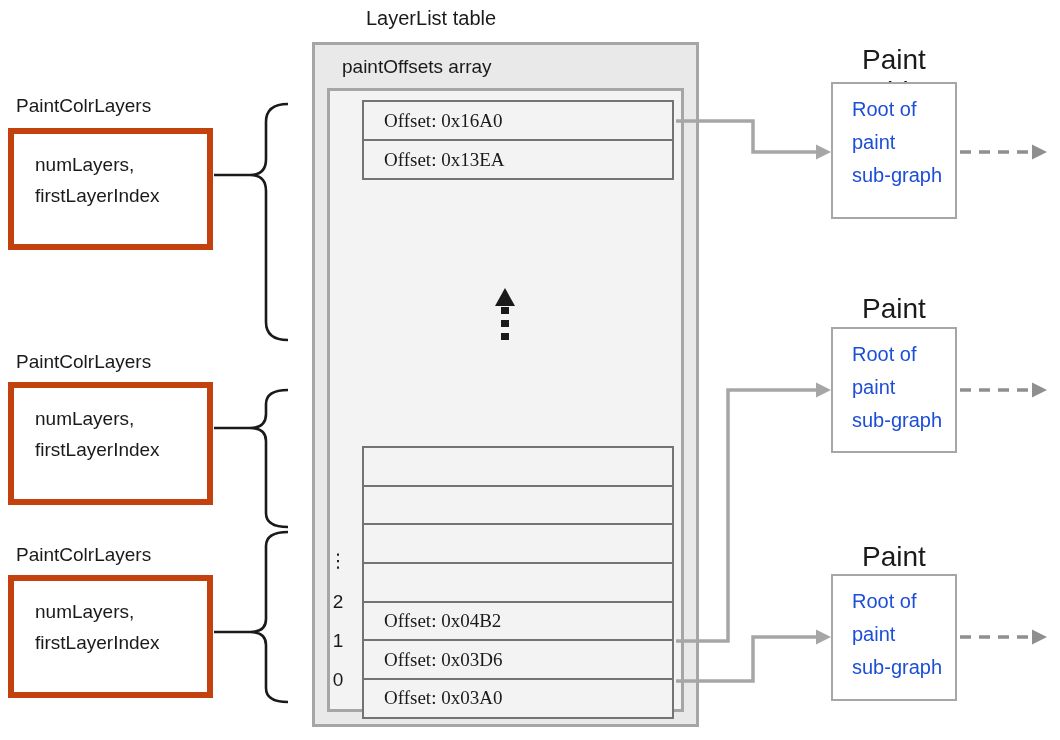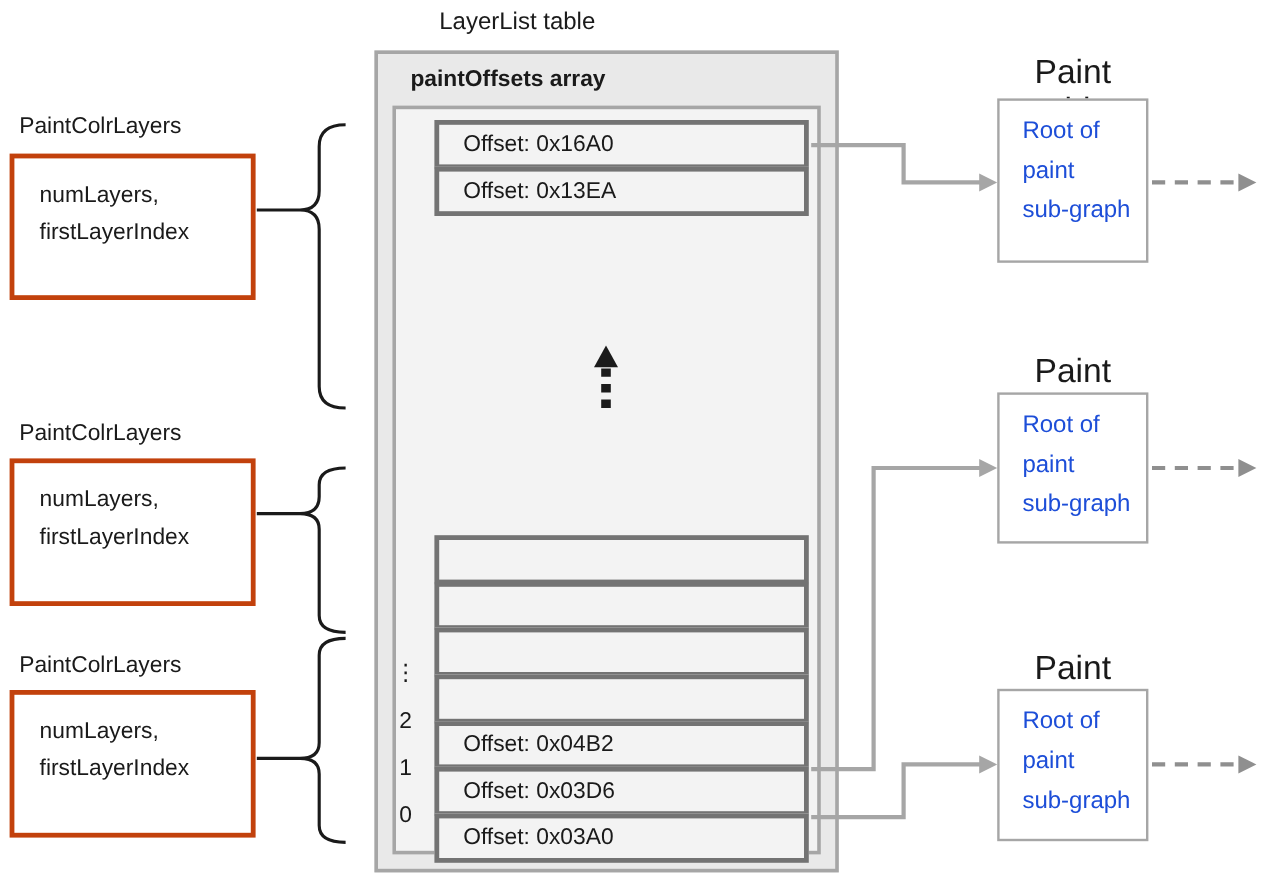--- a/index.html
+++ b/index.html
@@ -8,47 +8,47 @@
     position:relative;width:1060px;height:740px;background:#ffffff;
     font-family:"Liberation Sans",sans-serif;color:#1a1a1a;overflow:hidden;
   }
   .abs{position:absolute;}
   .diagram-title{font-size:20px;}
   .outer-box{background:#e9e9e9;border:3px solid #a6a6a6;}
   .array-label{font-size:19px;}
   .inner-box{background:#f3f3f3;border:3px solid #a6a6a6;}
   .row-stack{position:absolute;}
   .array-row{
-    width:312px;height:41px;border:4px solid #737373;background:#f3f3f3;
-    display:flex;align-items:center;padding-left:20px;font-size:19px;
+    width:312px;height:41px;border:2px solid #737373;background:#f3f3f3;
+    display:flex;align-items:center;padding-left:20px;font-size:19px;font-family:Liberation Serif, serif;
   }
   .row-stack .array-row + .array-row{margin-top:-2px;}
   .row-stack.bottom .array-row{height:40.7px;}
   .idx{font-size:19px;width:20px;text-align:center;}
   .record-title{font-size:19px;}
   .record-box{
-    width:205px;height:122px;background:#ffffff;border:4px solid #c2410c;
+    width:205px;height:122px;background:#ffffff;border:6px solid #c2410c;
     padding:15px 0 0 21px;font-size:19px;line-height:31px;
   }
   .paint-title{width:126px;text-align:center;font-size:28px;}
   .paint-box{
     width:126px;background:#ffffff;border:2px solid #a6a6a6;color:#1d4ed8;
     padding:9px 0 0 19px;font-size:20px;line-height:33px;
   }
   svg.overlay{position:absolute;left:0;top:0;pointer-events:none;}
 </style>
 </head>
 <body>
 
 <div class="canvas">
 
   <div class="abs diagram-title" style="left:322px;top:7px;margin-left:44px;">LayerList table</div>
 
   <div class="abs outer-box" style="left:312px;top:42px;width:387px;height:685px;"></div>
-  <div class="abs array-label" style="left:342px;top:56px;font-weight:bold;">paintOffsets array</div>
+  <div class="abs array-label" style="left:342px;top:56px;">paintOffsets array</div>
 
   <div class="abs inner-box" style="left:327px;top:88px;width:357px;height:624px;"></div>
 
   <div class="row-stack" style="left:362px;top:100px;">
     <div class="array-row">
       <span>Offset: 0x16A0</span>
       </div>
     <div class="array-row">
       <span>Offset: 0x13EA</span>
       </div>

